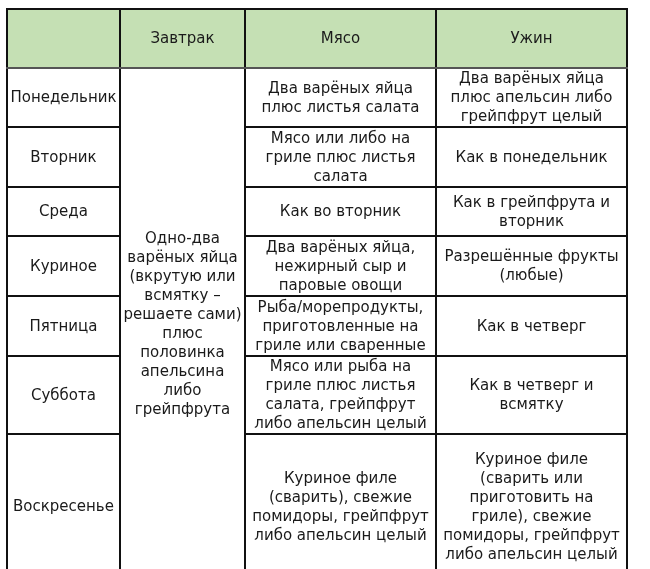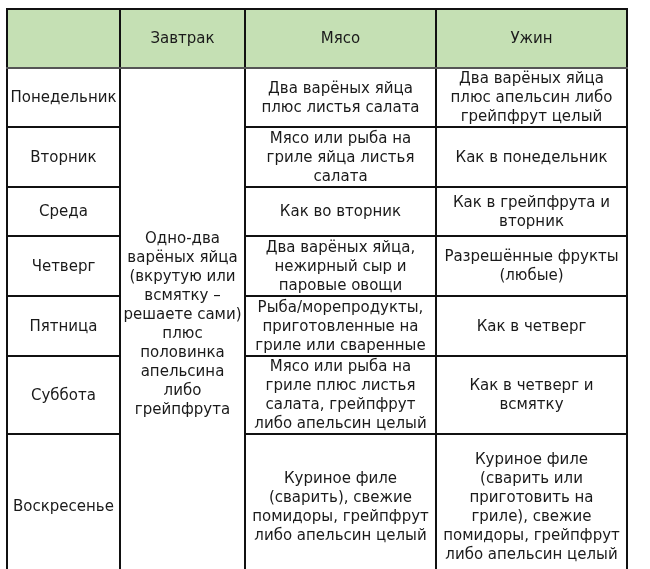--- a/index.html
+++ b/index.html
@@ -74,30 +74,30 @@
     </thead>
     <tbody>
       <tr class="r-mon">
         <td class="day">Понедельник</td>
         <td class="breakfast" rowspan="7">Одно-два варёных яйца (вкрутую или всмятку – решаете сами) плюс половинка апельсина либо грейпфрута</td>
         <td>Два варёных яйца плюс листья салата</td>
         <td>Два варёных яйца плюс апельсин либо грейпфрут целый</td>
       </tr>
       <tr class="r-tue">
         <td class="day">Вторник</td>
-        <td>Мясо или рыба на гриле яйца листья салата</td>
+        <td>Мясо или либо на гриле плюс листья салата</td>
         <td>Как в понедельник</td>
       </tr>
       <tr class="r-wed">
         <td class="day">Среда</td>
         <td>Как во вторник</td>
         <td>Как в грейпфрута и вторник</td>
       </tr>
       <tr class="r-thu">
-        <td class="day">Четверг</td>
+        <td class="day">Куриное</td>
         <td>Два варёных яйца, нежирный сыр и паровые овощи</td>
         <td>Разрешённые фрукты (любые)</td>
       </tr>
       <tr class="r-fri">
         <td class="day">Пятница</td>
         <td>Рыба/морепродукты, приготовленные на гриле или сваренные</td>
         <td>Как в четверг</td>
       </tr>
       <tr class="r-sat">
         <td class="day">Суббота</td>

